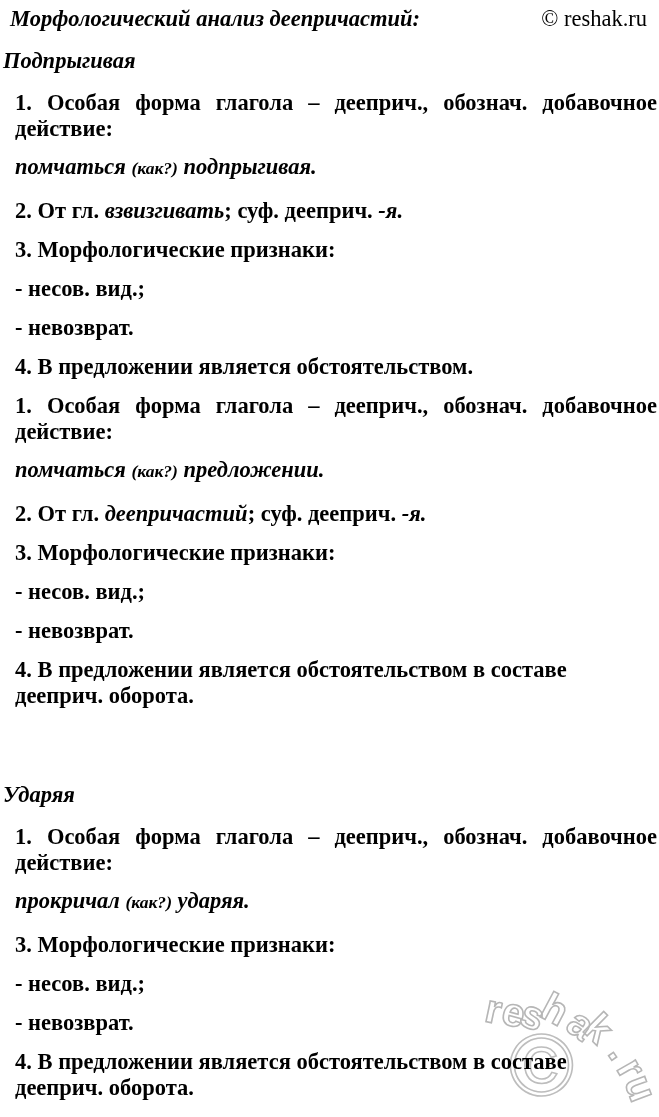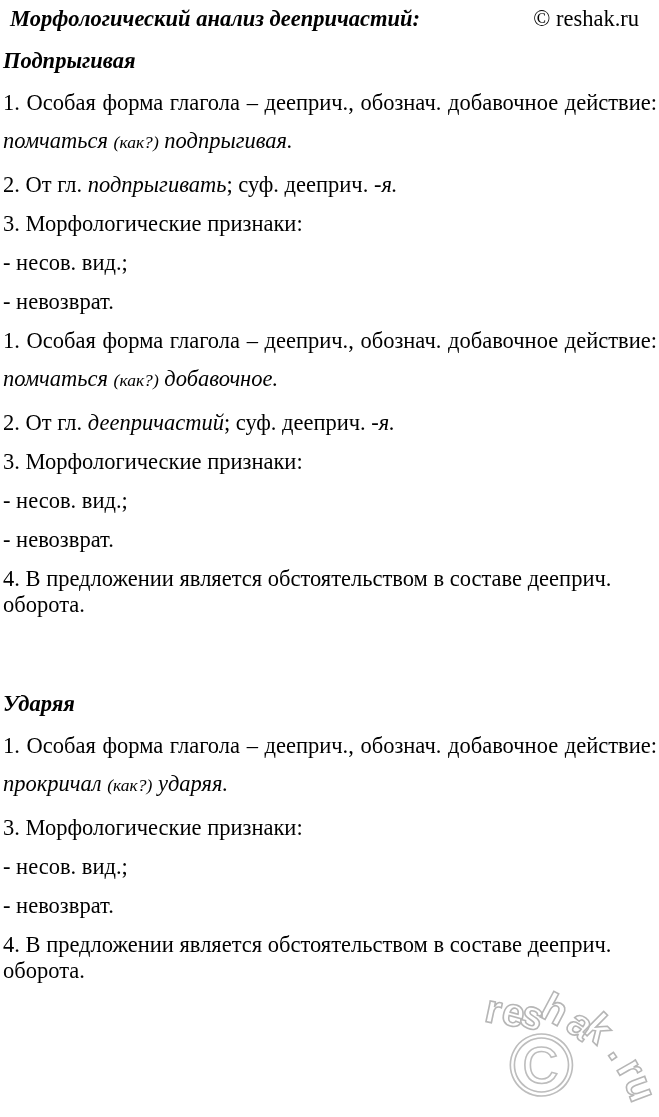--- a/index.html
+++ b/index.html
@@ -16,34 +16,35 @@
     z-index: 1;
     padding: 6px 2px 0 3px;
   }
   .doc-title {
     font-weight: bold; font-style: italic;
     line-height: 26px;
     margin: 0 0 16px 7px;
   }
   .copyright-top {
     position: absolute;
-    top: 6px; right: 20px;
+    top: 6px; right: 12px;
     font-weight: normal; font-style: normal;
     line-height: 26px;
     z-index: 2;
   }
   .sec-heading {
     font-weight: bold; font-style: italic;
     line-height: 26px;
     margin: 73px 0 16px 0;
   }
   .sec-heading.first { margin-top: 6px; }
   .line {
     line-height: 26px;
-    margin: 0 0 13px 0;
+    margin: 0 0 13px 12px;
+    font-weight: bold;
   }
   .j { text-align: justify; text-align-last: justify; }
   .item1-line1 { margin-bottom: 12px; }
   .ex { font-style: italic; margin-bottom: 17px; }
   .q { font-size: 0.78em; }
   .it { font-style: italic; }
   .watermark {
     position: absolute; inset: 0;
     z-index: 0;
     pointer-events: none;
@@ -79,29 +80,30 @@
 <div class="copyright-top">© reshak.ru</div>
 
 <div class="page">
 
   <div class="doc-title">Морфологический анализ деепричастий:</div>
 
   <div>
     <div class="sec-heading first">Подпрыгивая</div>
     <div class="line j item1-line1">1. Особая форма глагола – дееприч., обознач. добавочное действие:</div>
     <div class="line ex"><span>помчаться </span><span class="q">(как?)</span><span> подпрыгивая.</span></div>
-    <div class="line"><span>2. От гл. </span><span class="it">подпрыгивать</span><span>; суф. дееприч. </span><span class="it">-я.</span></div>
+    <div class="line"><span>2. От гл. </span><span class="it">взвизгивать</span><span>; суф. дееприч. </span><span class="it">-я.</span></div>
     <div class="line">3. Морфологические признаки:</div>
     <div class="line">- несов. вид.;</div>
     <div class="line">- невозврат.</div>
+    <div class="line">4. В предложении является обстоятельством.</div>
   </div>
 
   <div>
     <div class="line j item1-line1">1. Особая форма глагола – дееприч., обознач. добавочное действие:</div>
-    <div class="line ex"><span>помчаться </span><span class="q">(как?)</span><span> добавочное.</span></div>
+    <div class="line ex"><span>помчаться </span><span class="q">(как?)</span><span> предложении.</span></div>
     <div class="line"><span>2. От гл. </span><span class="it">деепричастий</span><span>; суф. дееприч. </span><span class="it">-я.</span></div>
     <div class="line">3. Морфологические признаки:</div>
     <div class="line">- несов. вид.;</div>
     <div class="line">- невозврат.</div>
     <div class="line">4. В предложении является обстоятельством в составе дееприч. оборота.</div>
   </div>
 
   <div>
     <div class="sec-heading">Ударяя</div>
     <div class="line j item1-line1">1. Особая форма глагола – дееприч., обознач. добавочное действие:</div>

